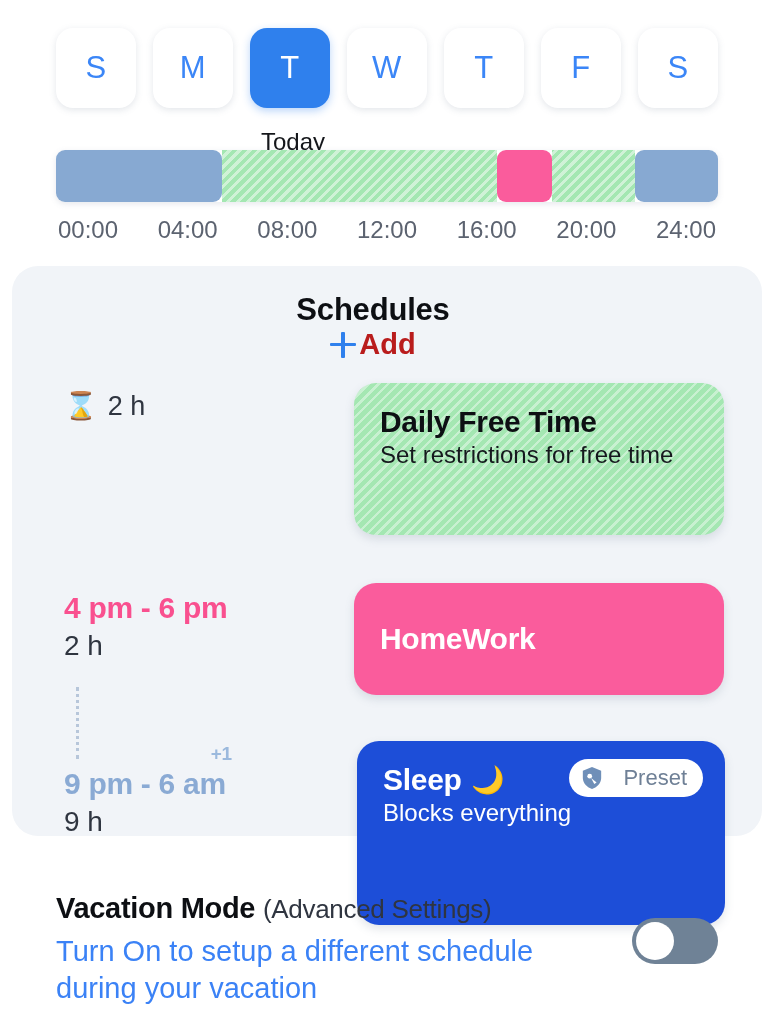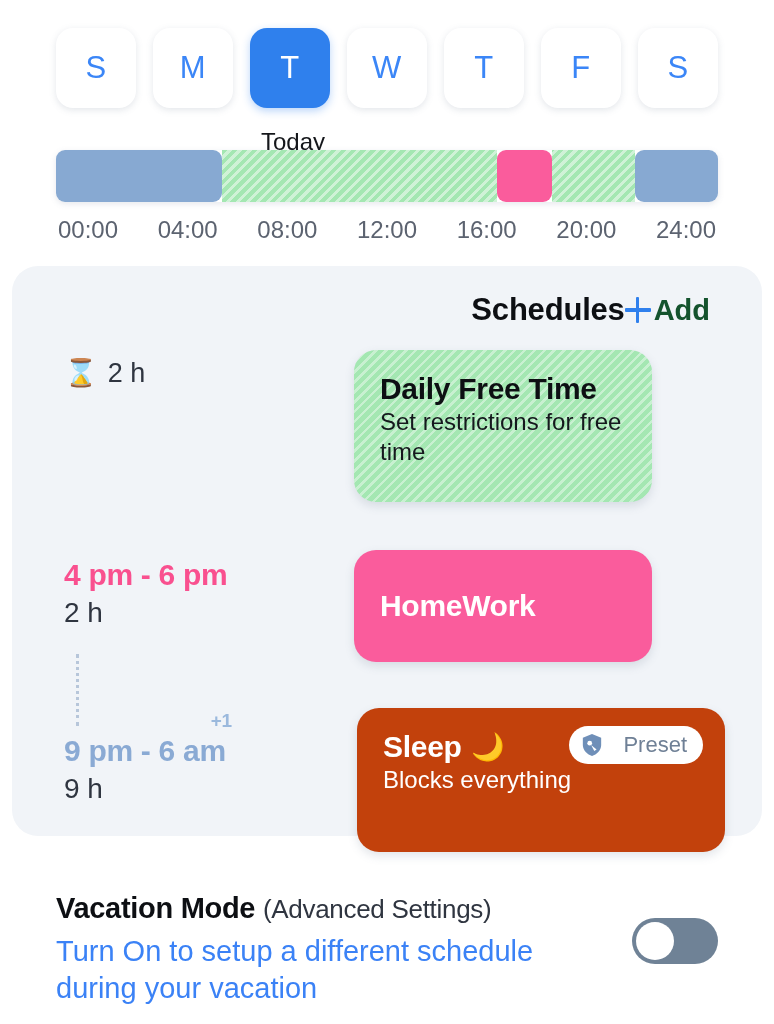--- a/index.html
+++ b/index.html
@@ -121,35 +121,36 @@
     background: #f1f4f8;
     border-radius: 26px;
     padding: 26px 0 28px 0;
     height: 570px;
     position: relative;
   }
 
   .panel-head {
     display: flex;
     align-items: center;
-    justify-content: flex-end;
+    justify-content: flex-start;
     padding: 0 52px 0 24px;
     margin-bottom: 22px;
+    flex-direction: column;
   }
   .panel-title {
     font-size: 31px;
     font-weight: 700;
     color: #0d0f13;
     letter-spacing: -0.2px;
   }
   .add-btn {
     display: flex;
     align-items: center;
     gap: 3px;
-    color: #14532d;
+    color: #b91c1c;
     font-size: 29px;
     font-weight: 700;
   }
   .plus-icon {
     position: relative;
     width: 26px;
     height: 26px;
     display: inline-block;
   }
   .plus-icon::before, .plus-icon::after {
@@ -219,21 +220,21 @@
     left: 12px;
     width: 3px;
     border-left: 3px dotted #b7c6da;
     height: 72px;
   }
 
   
   .card {
     border-radius: 22px;
     box-shadow: 0 4px 10px rgba(95,110,135,0.18);
-    width: 298px;
+    width: 370px;
     padding: 22px 26px;
     position: relative;
   }
 
   .card-green {
     background-color: #a4e7b2;
     background-image: repeating-linear-gradient(
       -45deg,
       rgba(255,255,255,0.40) 0px,
       rgba(255,255,255,0.40) 2.5px,
@@ -242,22 +243,22 @@
     );
     height: 152px;
   }
   .card-pink {
     background: #fa5c9c;
     height: 112px;
     display: flex;
     align-items: center;
   }
   .card-blue {
-    background: #c2410c;
-    height: 144px;
+    background: #1d4ed8;
+    height: 184px;
     width: 368px;
   }
 
   .card-title {
     font-size: 30px;
     font-weight: 700;
     letter-spacing: -0.3px;
     color: #0d0f13;
     line-height: 1.15;
   }

